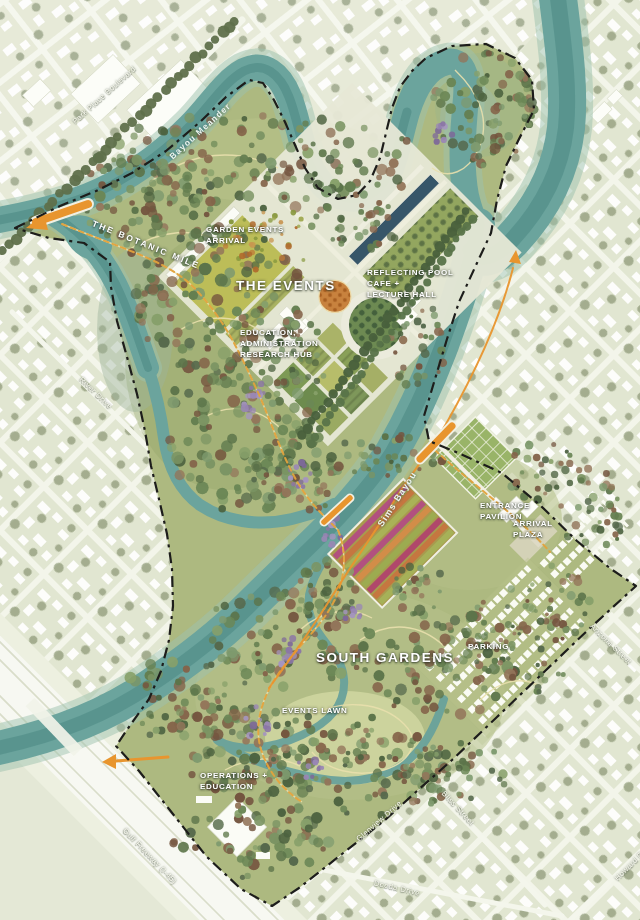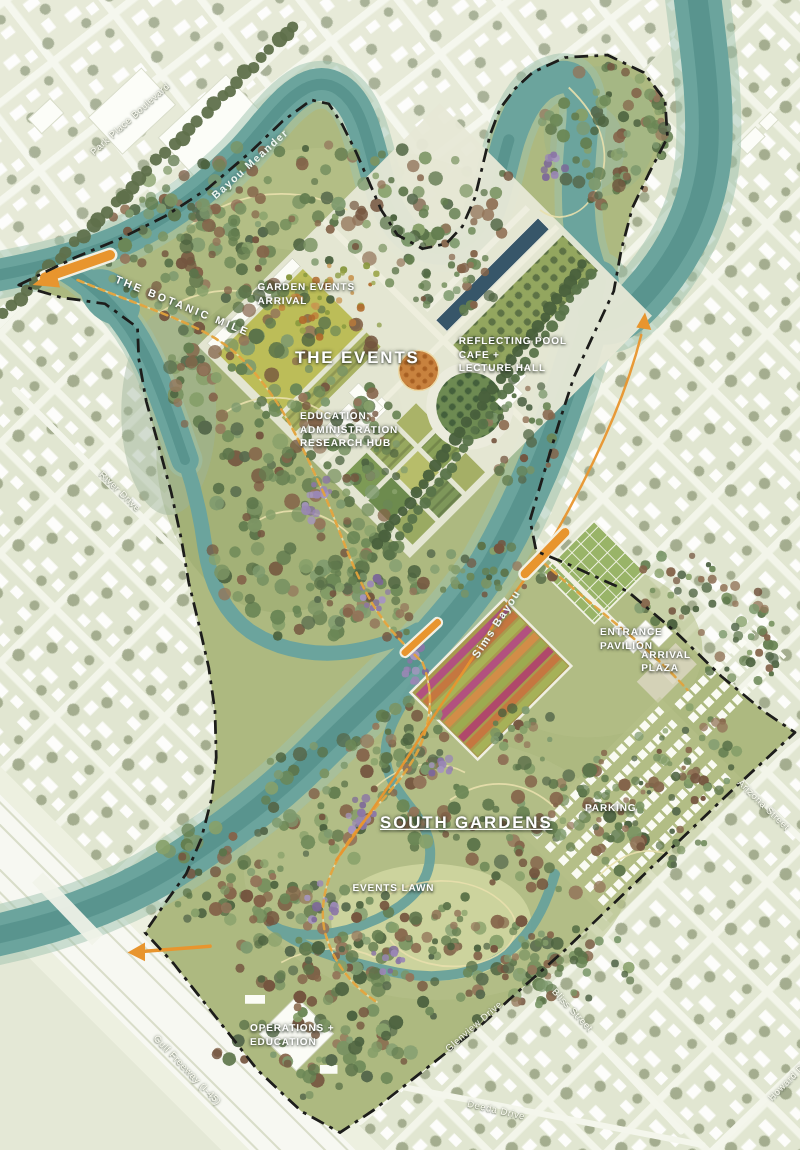--- a/index.html
+++ b/index.html
@@ -2016,23 +2016,23 @@
 LECTURE HALL</div>
 <div class="lbl" style="left:240px;top:327px;">EDUCATION,
 ADMINISTRATION
 RESEARCH HUB</div>
 <div class="waterlbl ctr" style="left:397px;top:499px;transform:translate(-50%,-50%) rotate(-57deg);">Sims Bayou</div>
 <div class="lbl" style="left:480px;top:500px;">ENTRANCE
 PAVILION</div>
 <div class="lbl" style="left:513px;top:518px;">ARRIVAL
 PLAZA</div>
 <div class="lbl" style="left:468px;top:625px;margin-top:16px;">PARKING</div>
-<div class="lbl xl" style="left:304px;top:650px;text-decoration:underline;">SOUTH GARDENS</div>
+<div class="lbl xl" style="left:316px;top:650px;">SOUTH GARDENS</div>
 <div class="lbl" style="left:282px;top:705px;">EVENTS LAWN</div>
-<div class="lbl" style="left:200px;top:817px;">OPERATIONS +
+<div class="lbl" style="left:200px;top:770px;">OPERATIONS +
 EDUCATION</div>
 <div class="street ctr" style="left:150px;top:856px;transform:translate(-50%,-50%) rotate(46deg);">Gulf Freeway (I-45)</div>
 <div class="street ctr" style="left:96px;top:393px;transform:translate(-50%,-50%) rotate(44deg);">River Drive</div>
 <div class="street ctr" style="left:611px;top:644px;transform:translate(-50%,-50%) rotate(44deg);">Arizona Street</div>
 <div class="street ctr" style="left:458px;top:808px;transform:translate(-50%,-50%) rotate(47deg);">Bliss Street</div>
 <div class="street ctr" style="left:379px;top:821px;transform:translate(-50%,-50%) rotate(-41deg);">Glenview Drive</div>
 <div class="street ctr" style="left:634px;top:861px;transform:translate(-50%,-50%) rotate(-45deg);">Howard Drive</div>
 <div class="street ctr" style="left:397px;top:888px;transform:translate(-50%,-50%) rotate(13deg);">Deeda Drive</div>
 </div>
 

